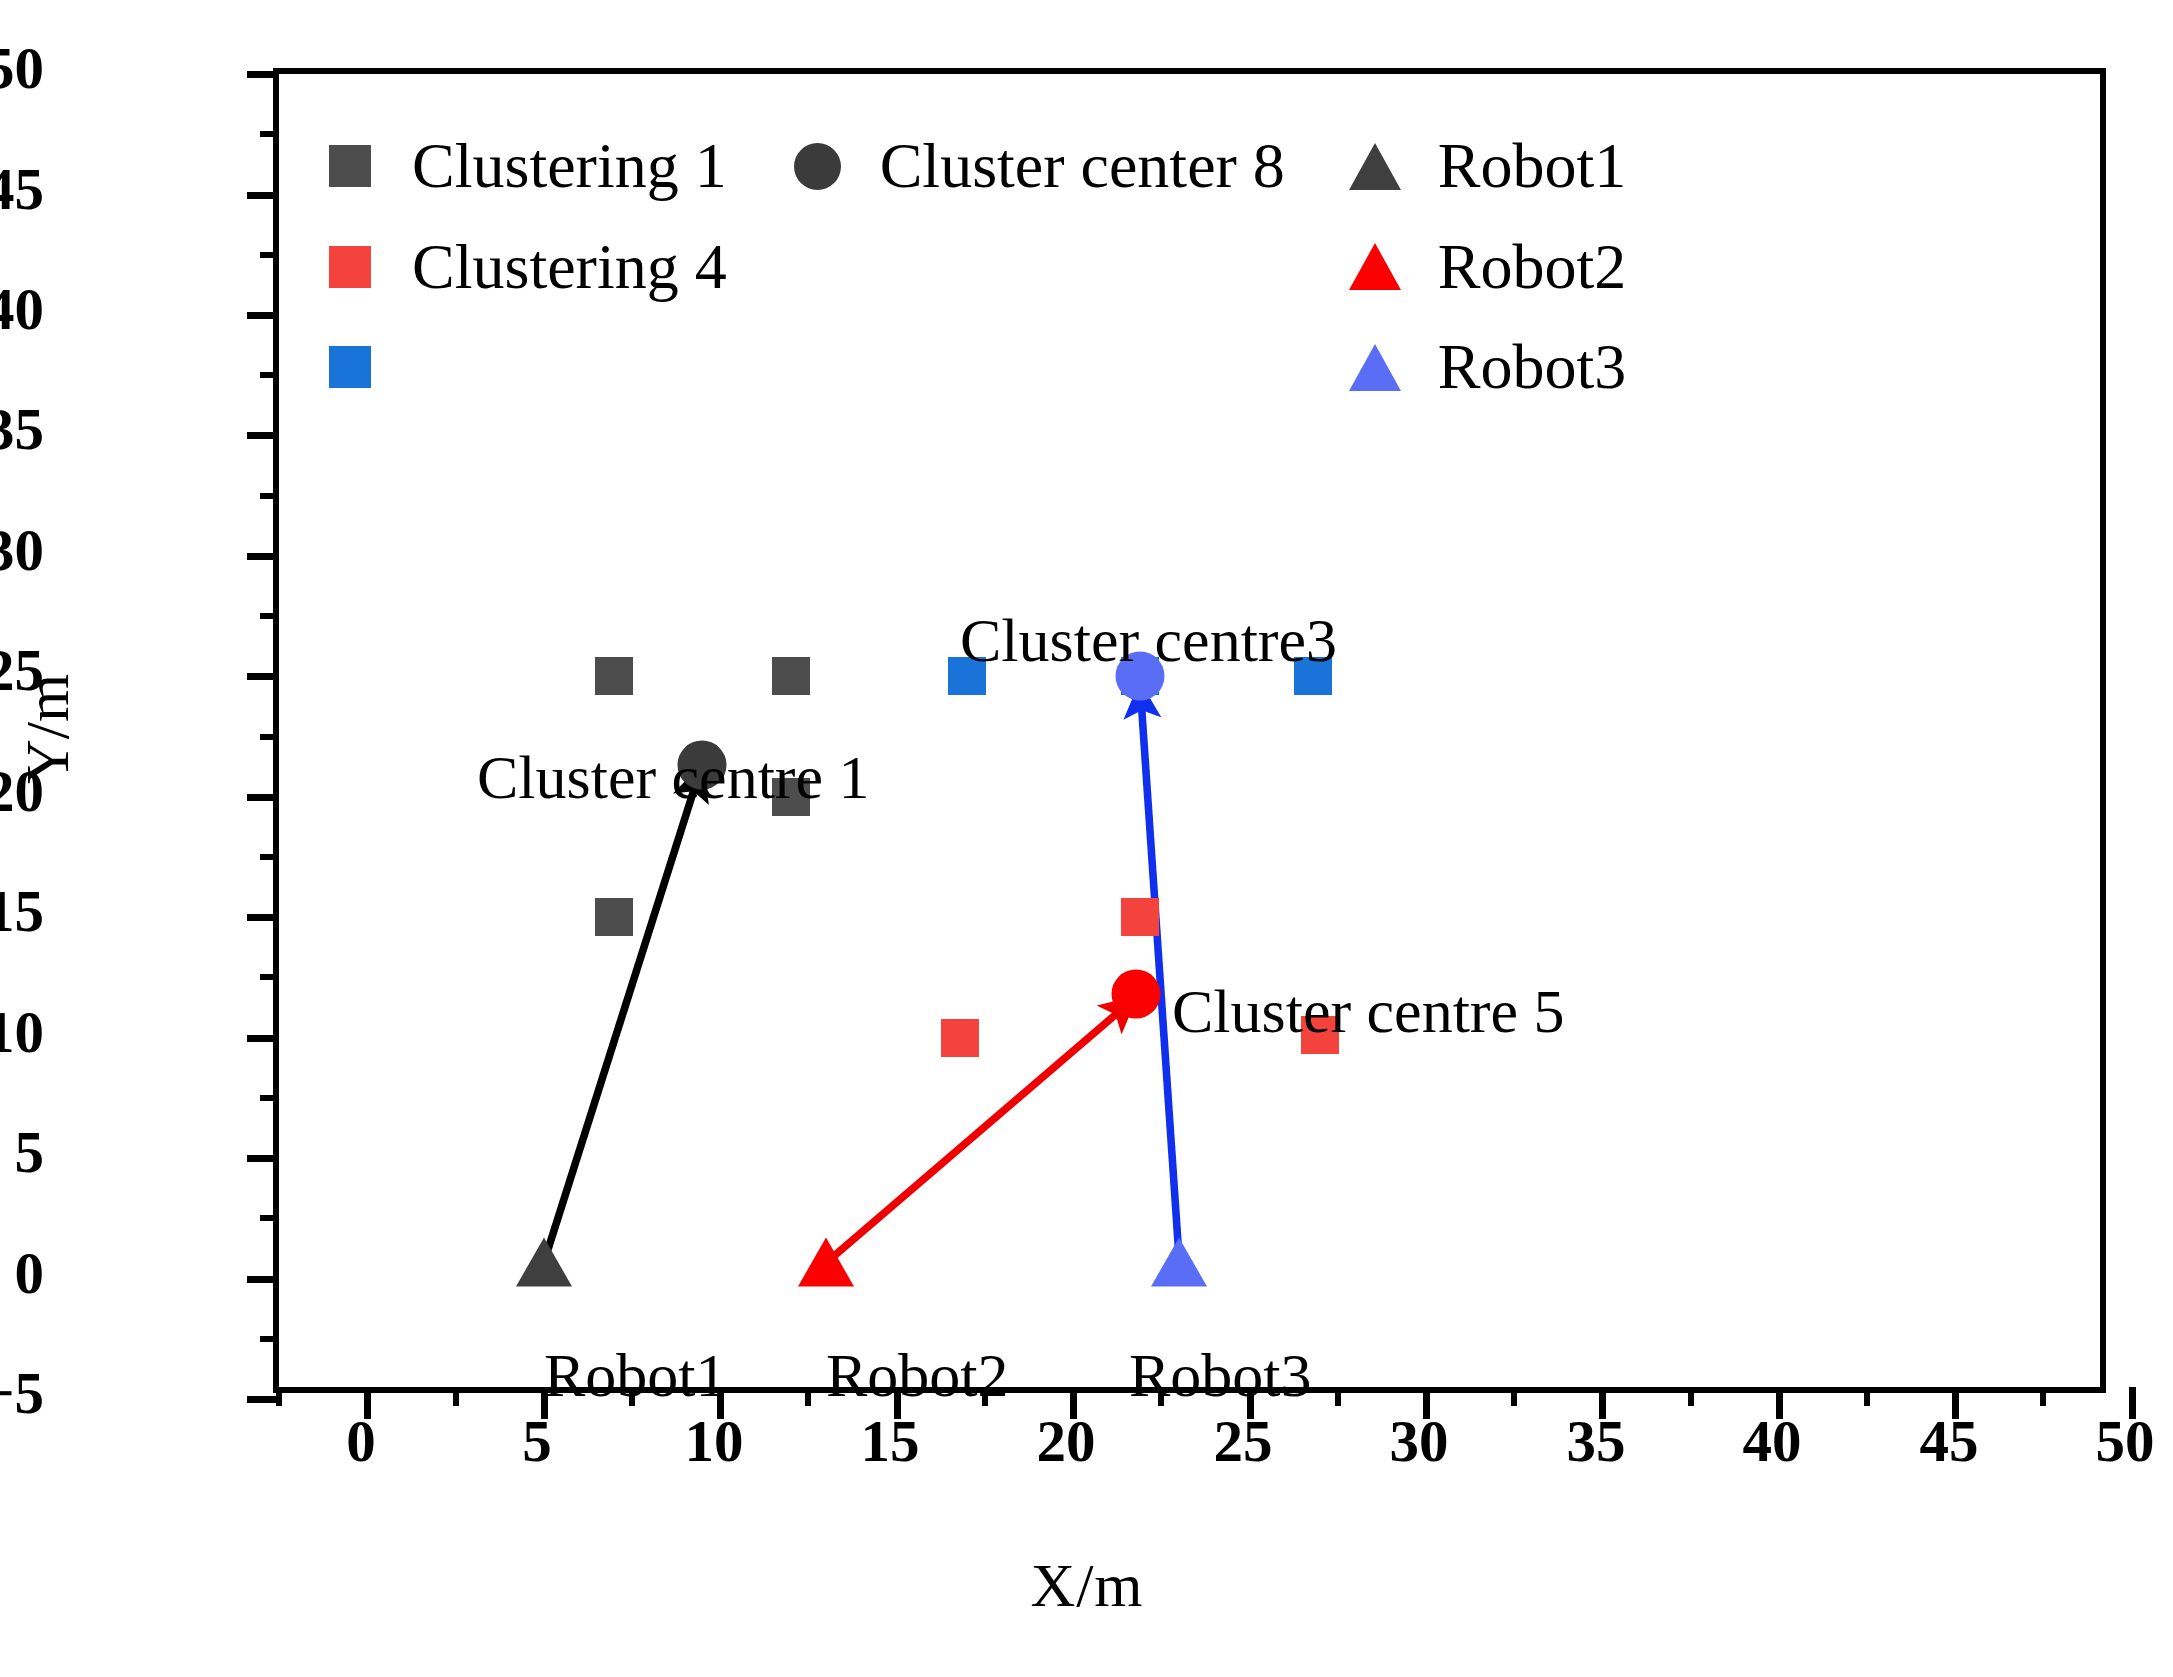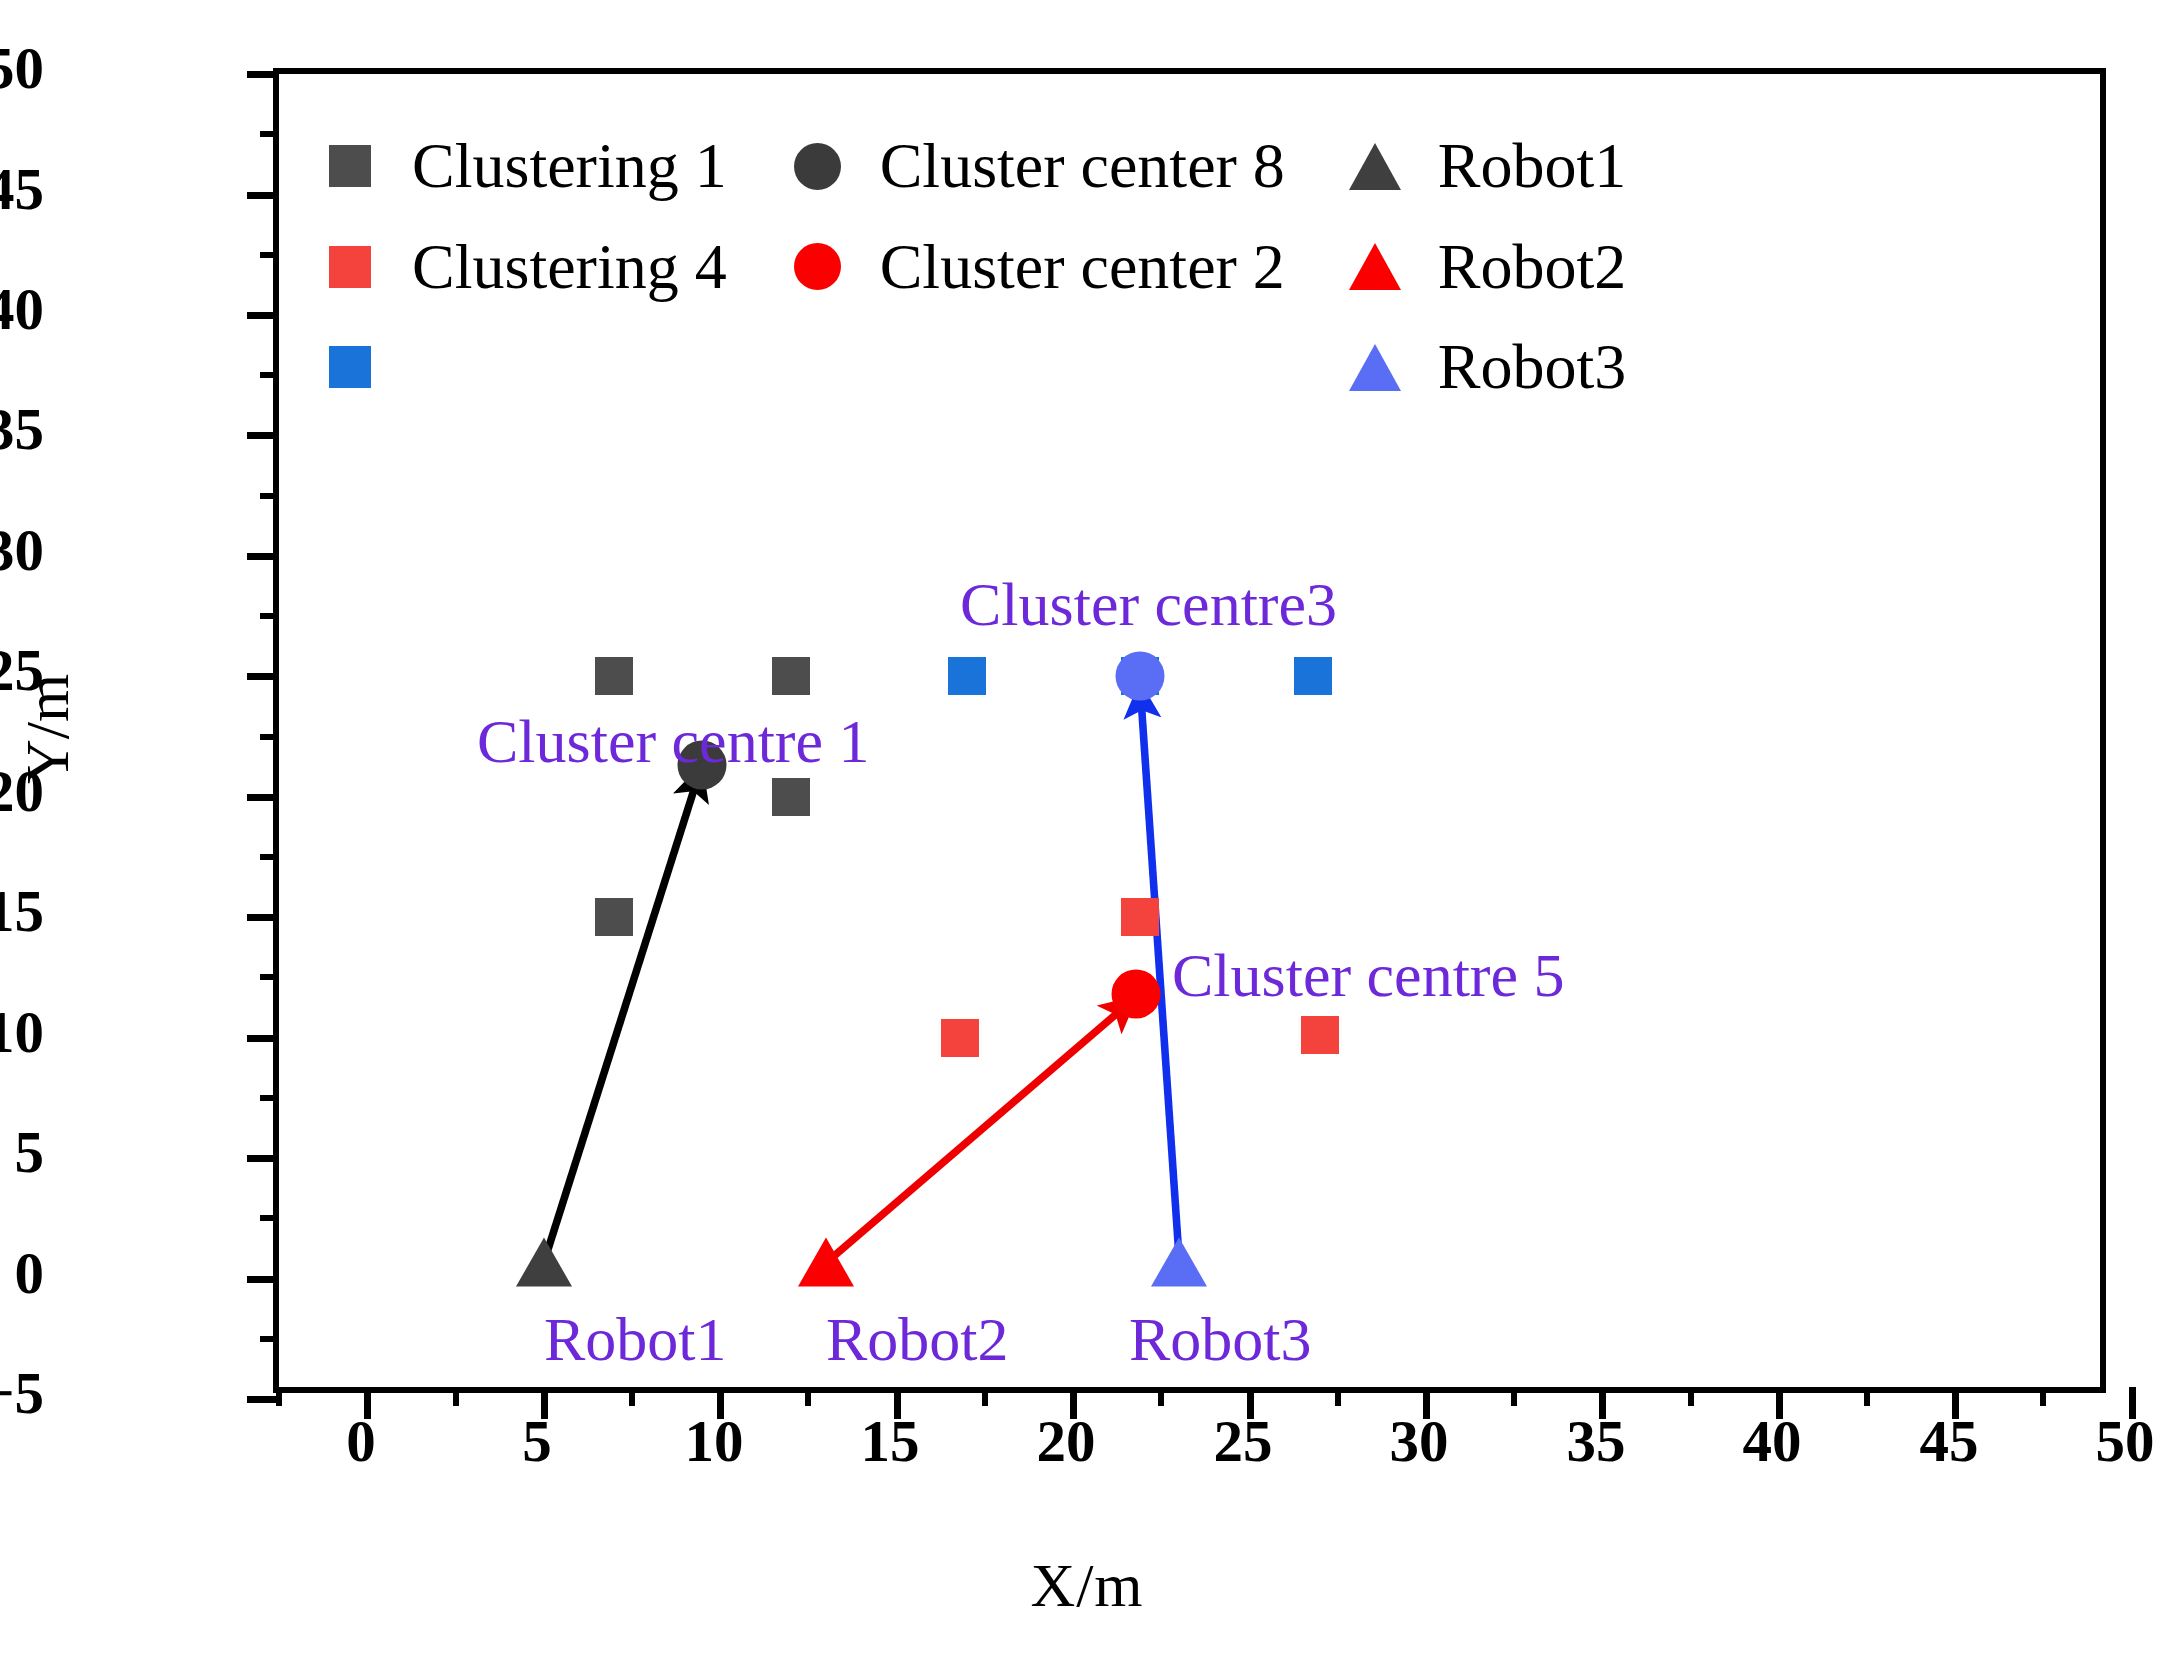--- a/index.html
+++ b/index.html
@@ -31,21 +31,21 @@
         transform-origin:center center;white-space:nowrap;}
 
   
   .sq{position:absolute;width:38px;height:38px;transform:translate(-50%,-50%);}
   .ci{position:absolute;width:49px;height:49px;border-radius:50%;transform:translate(-50%,-50%);}
   .tri{position:absolute;width:0;height:0;transform:translate(-50%,-50%);
        border-left:28px solid transparent;border-right:28px solid transparent;
        border-bottom:49px solid #000;}
 
   
-  .anno{position:absolute;font-size:62px;color:#6d28d9;white-space:nowrap;line-height:1;}
+  .anno{position:absolute;font-size:62px;color:#000000;white-space:nowrap;line-height:1;margin-top:36px;}
 
   
   .legend{position:absolute;left:314px;top:123px;display:grid;
           grid-template-columns:auto auto auto;gap:24.6px 0px;}
   .lg-col{display:flex;flex-direction:column;gap:26.5px;}
   .lg-item{display:flex;align-items:center;gap:34px;height:74px;}
   .lg-key{width:57px;display:flex;justify-content:center;align-items:center;}
   .lg-sq{width:42px;height:42px;}
   .lg-ci{width:47px;height:47px;border-radius:50%;}
   .lg-tri{width:0;height:0;border-left:26.5px solid transparent;
@@ -202,26 +202,20 @@
           </div>
         </div>
       <div class="lg-colgap" style="width:62px;"></div>
       <div class="lg-col" id="lgc2">
           <div class="lg-item">
             <span class="lg-key">
               <span class="lg-ci" style="background: rgb(59, 59, 59);"></span>
             </span>
             <span class="lg-text">Cluster center 8</span>
           </div>
-          <div class="lg-item">
-            <span class="lg-key">
-              <span class="lg-ci" style="background: rgb(250, 0, 0);"></span>
-            </span>
-            <span class="lg-text">Cluster center 2</span>
-          </div>
         </div>
       <div class="lg-colgap" style="width:62px;"></div>
       <div class="lg-col" id="lgc3">
           <div class="lg-item">
             <span class="lg-key">
               <span class="lg-tri" style="border-bottom-color: rgb(63, 63, 63);"></span>
             </span>
             <span class="lg-text">Robot1</span>
           </div>
           <div class="lg-item">

